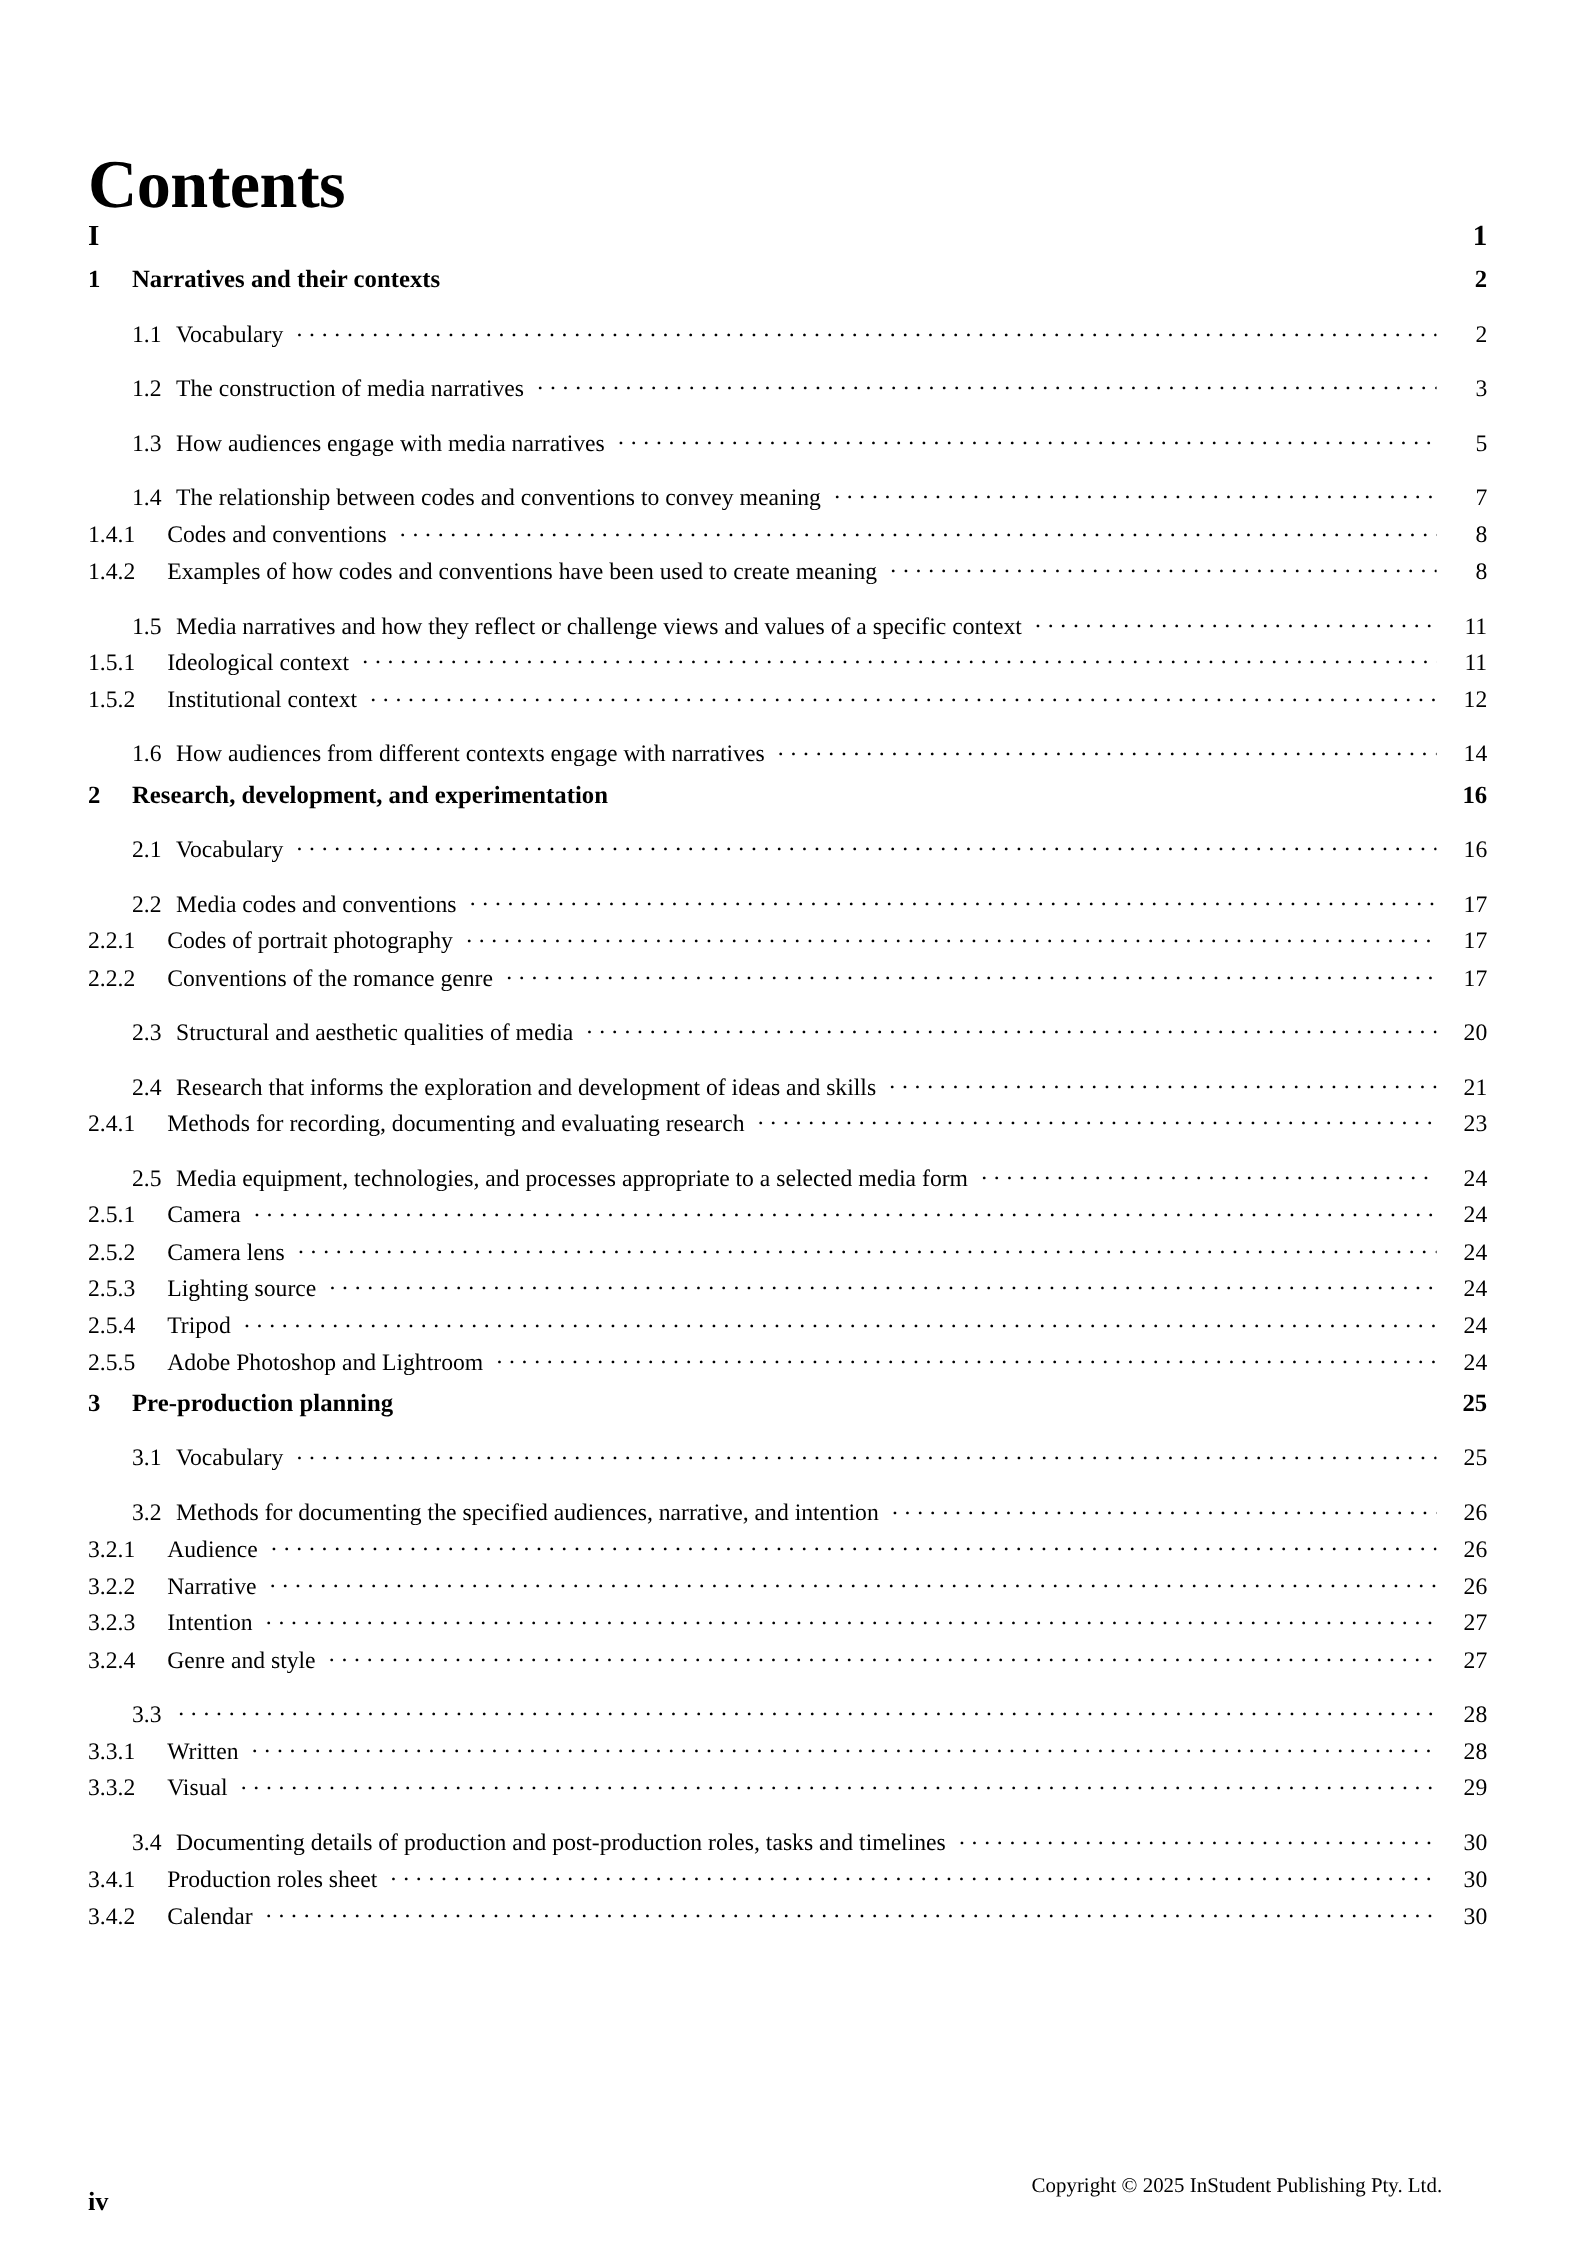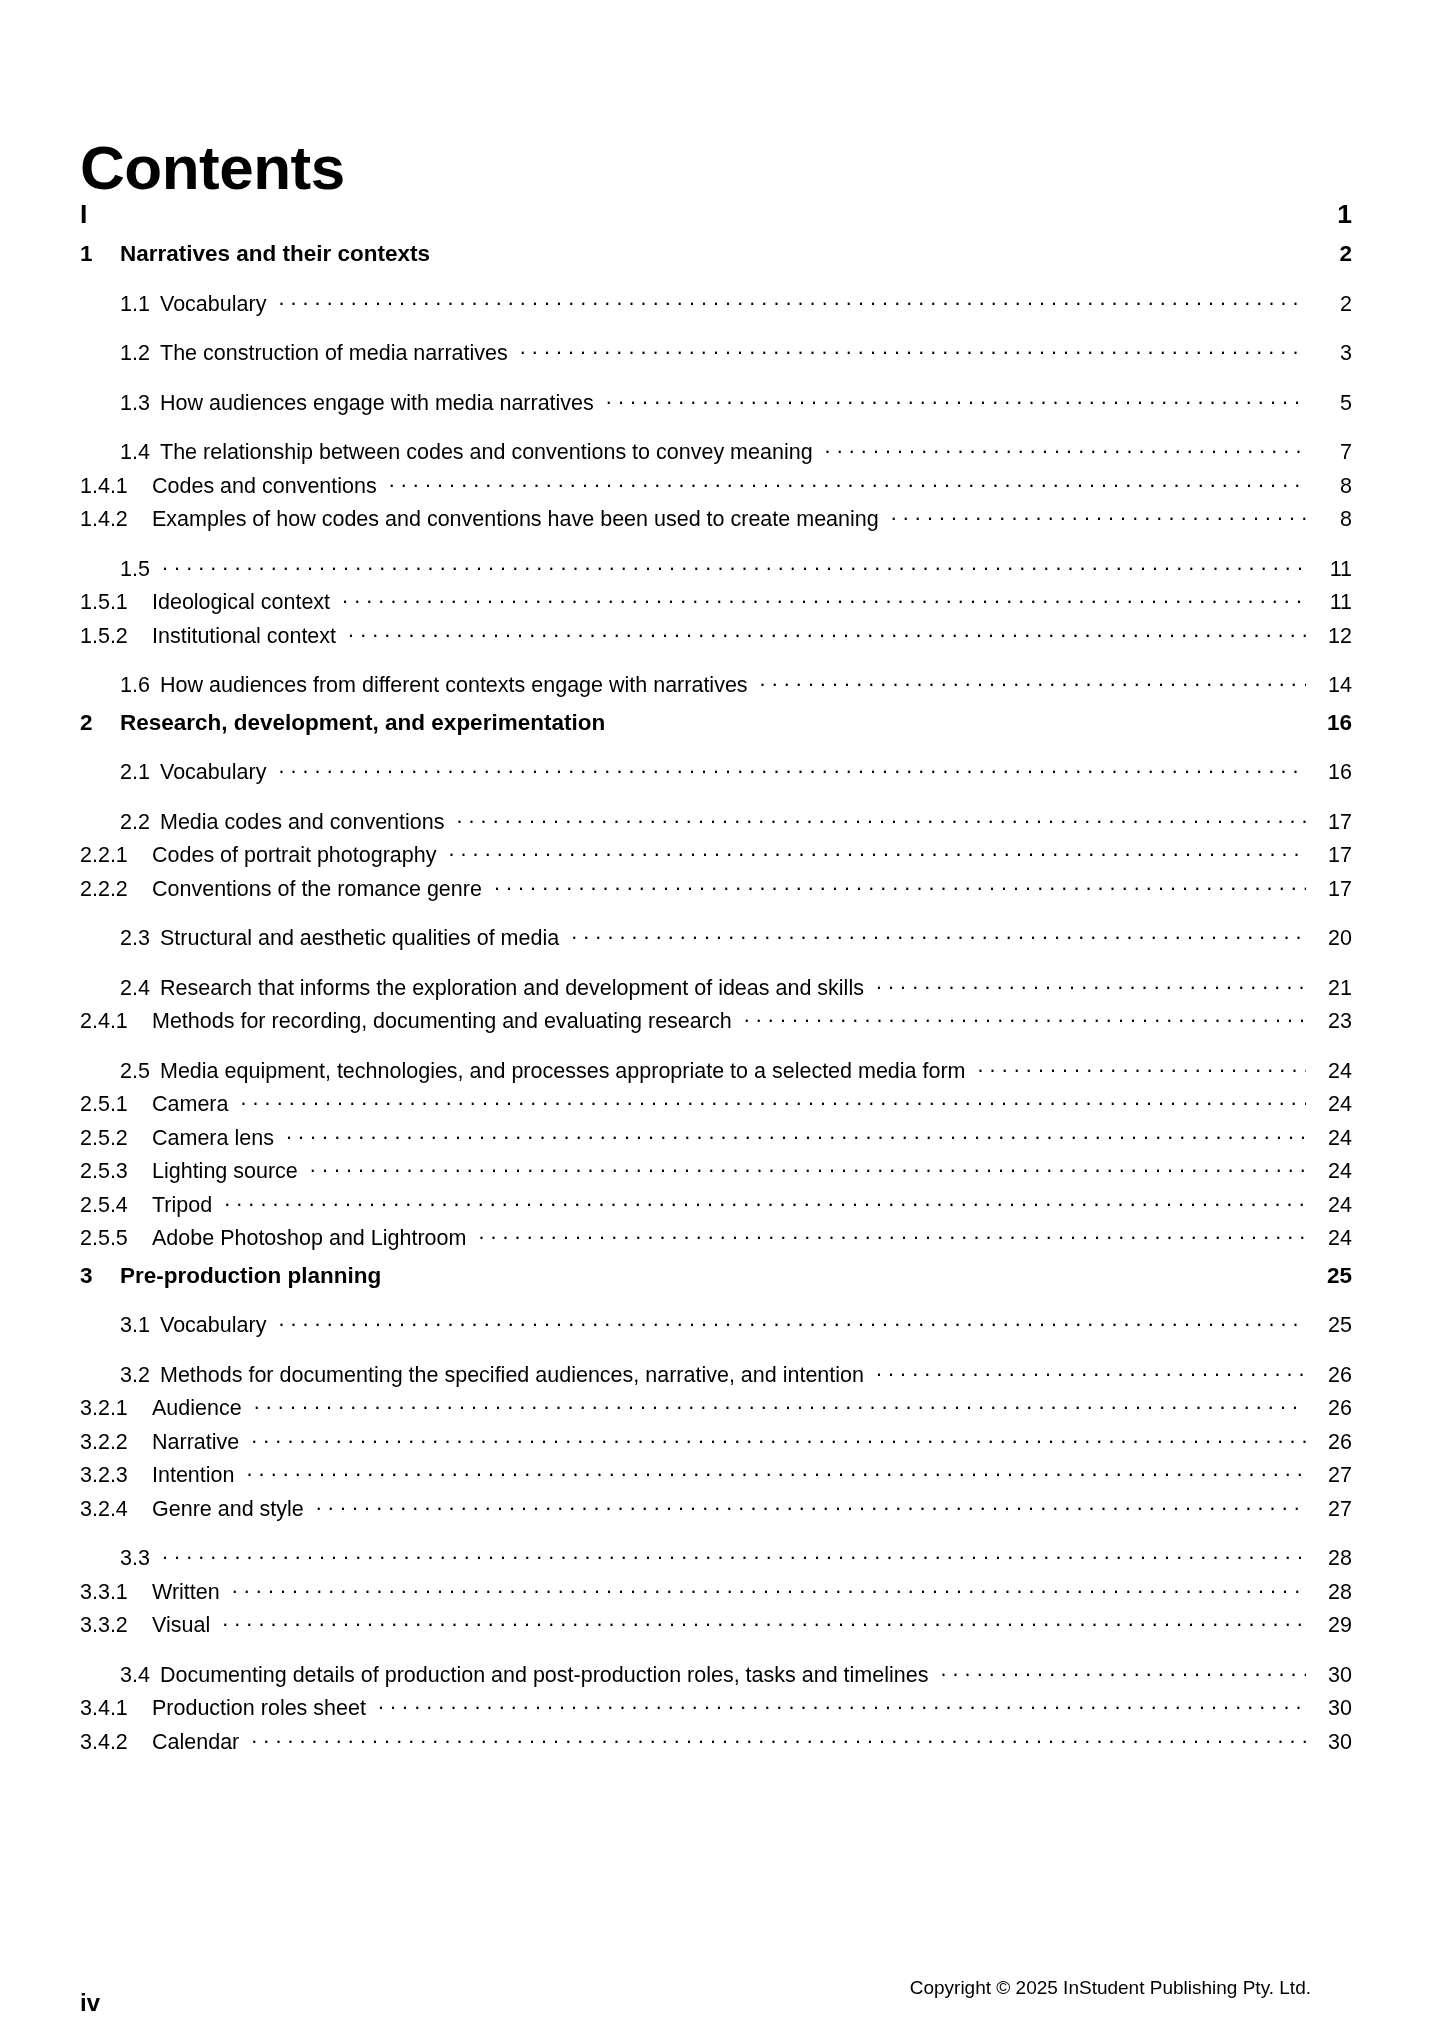--- a/index.html
+++ b/index.html
@@ -15,20 +15,21 @@
     color: #000000;
     -webkit-font-smoothing: antialiased;
   }
 
   .page {
     position: absolute;
     left: 0; top: 0;
     width: 1391px;
     height: 2043px;
     box-sizing: border-box;
+    font-family: Liberation Serif, serif;
   }
 
   
   .toc-title {
     position: absolute;
     left: 80px;
     top: 95px;
     font-size: 62px;
     font-weight: bold;
     letter-spacing: -0.5px;
@@ -203,20 +204,21 @@
       <div class="toc-row lvl-sub">
         <span class="num">1.4.2</span>
         <span class="label">Examples of how codes and conventions have been used to create meaning</span>
         <span class="leader">
           <span class="dots">............................................................................................................................................................................................................................................................................................................</span>
         </span>
         <span class="pg">8</span>
       </div>
       <div class="toc-row lvl-sec">
         <span class="num">1.5</span>
+        <span class="label">Media narratives and how they reflect or challenge views and values of a specific context</span>
         <span class="leader">
           <span class="dots">............................................................................................................................................................................................................................................................................................................</span>
         </span>
         <span class="pg">11</span>
       </div>
       <div class="toc-row lvl-sub">
         <span class="num">1.5.1</span>
         <span class="label">Ideological context</span>
         <span class="leader">
           <span class="dots">............................................................................................................................................................................................................................................................................................................</span>

